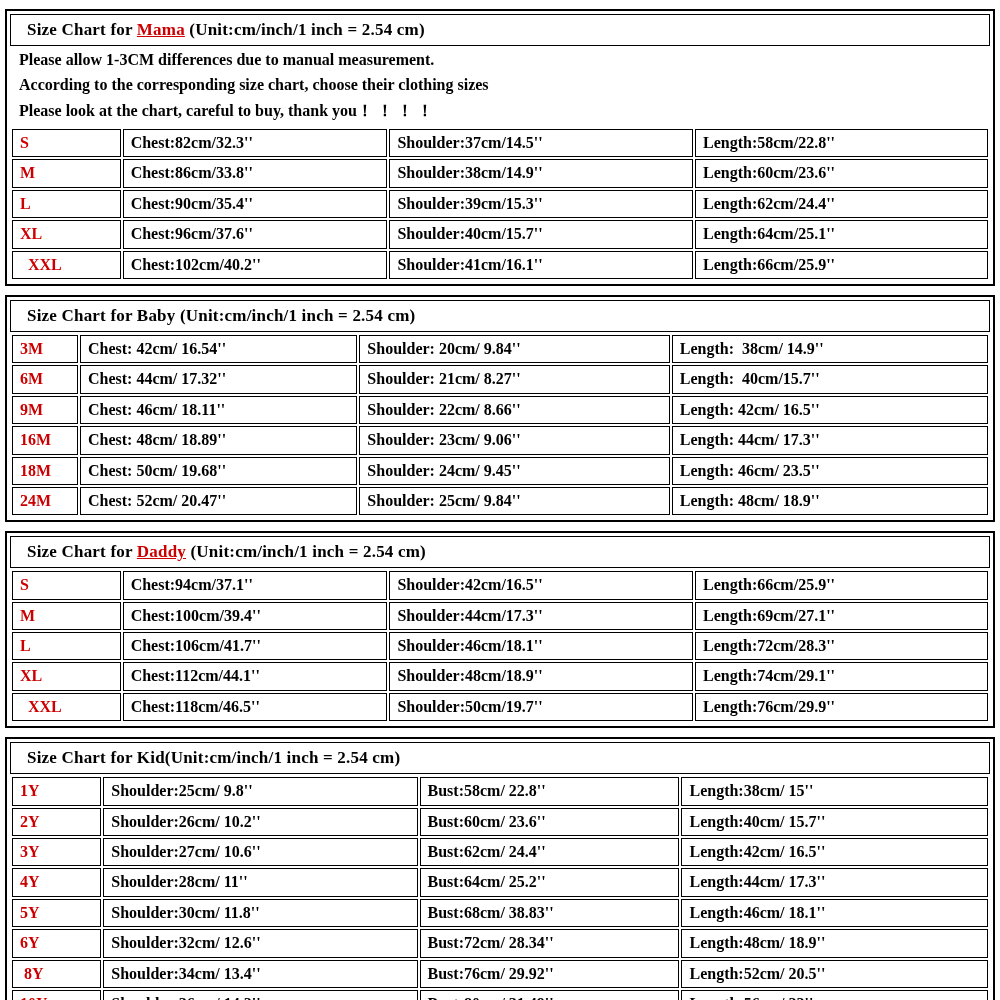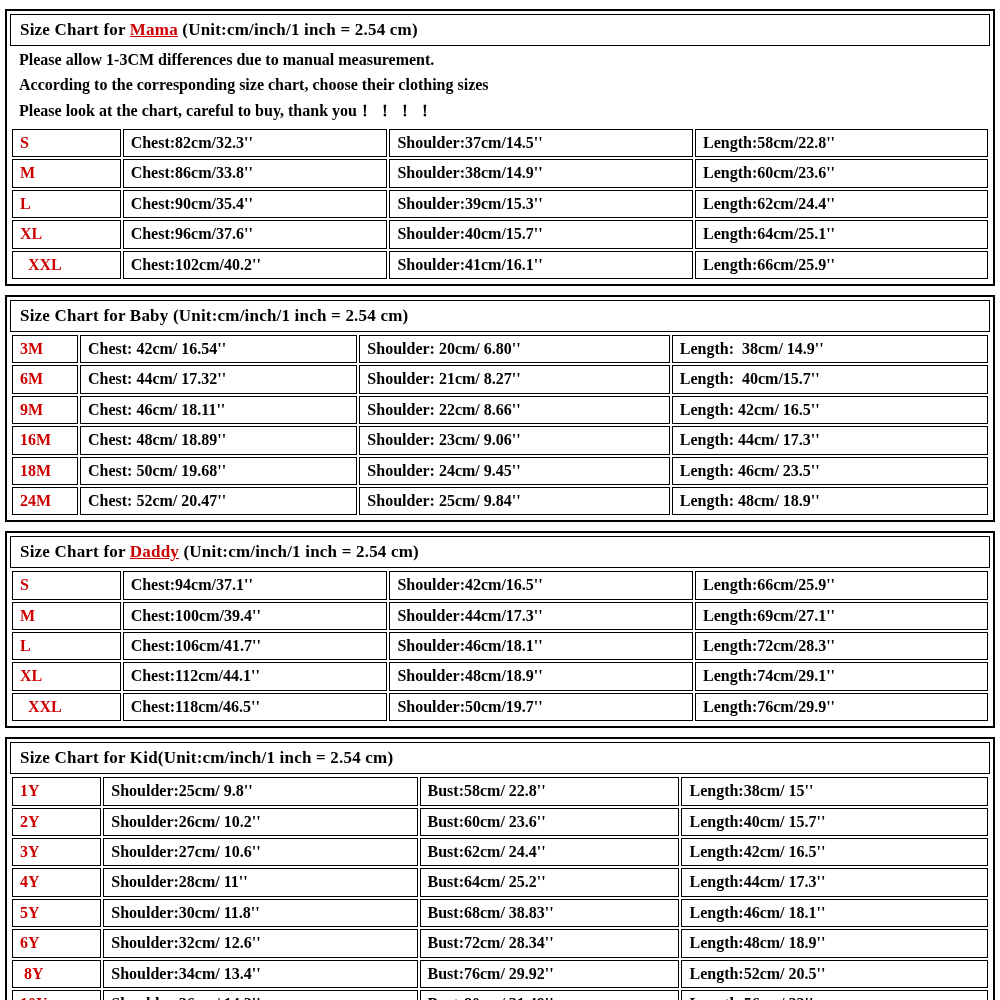--- a/index.html
+++ b/index.html
@@ -11,21 +11,21 @@
     font-weight:bold; color:#000000;
   }
   .section {
     border:2px solid #000000;
     padding:3px;
     margin-bottom:9px;
     background:#ffffff;
   }
   .sec-title {
     border:1px solid #000000;
-    padding:5px 9px;
+    padding:5px 16px;
     font-size:17px;
     letter-spacing:0.2px;
   }
   .name-red { color:#cc0000; text-decoration:underline; }
   .notes { padding:1px 2px; }
   .note { padding:4px 7px 3px 7px; font-size:16px; }
   table.size-table {
     width:100%;
     border-collapse:separate;
     border-spacing:2px;
@@ -102,21 +102,21 @@
       <colgroup>
           <col style="width:6.8%">
           <col style="width:28.6%">
           <col style="width:32%">
           <col style="width:32.6%">
         </colgroup>
       <tbody>
         <tr>
           <td class="size">3M</td>
           <td>Chest: 42cm/ 16.54''</td>
-          <td>Shoulder: 20cm/ 6.80''</td>
+          <td>Shoulder: 20cm/ 9.84''</td>
           <td>Length:  38cm/ 14.9''</td>
         </tr>
         <tr>
           <td class="size">6M</td>
           <td>Chest: 44cm/ 17.32''</td>
           <td>Shoulder: 21cm/ 8.27''</td>
           <td>Length:  40cm/15.7''</td>
         </tr>
         <tr>
           <td class="size">9M</td>

